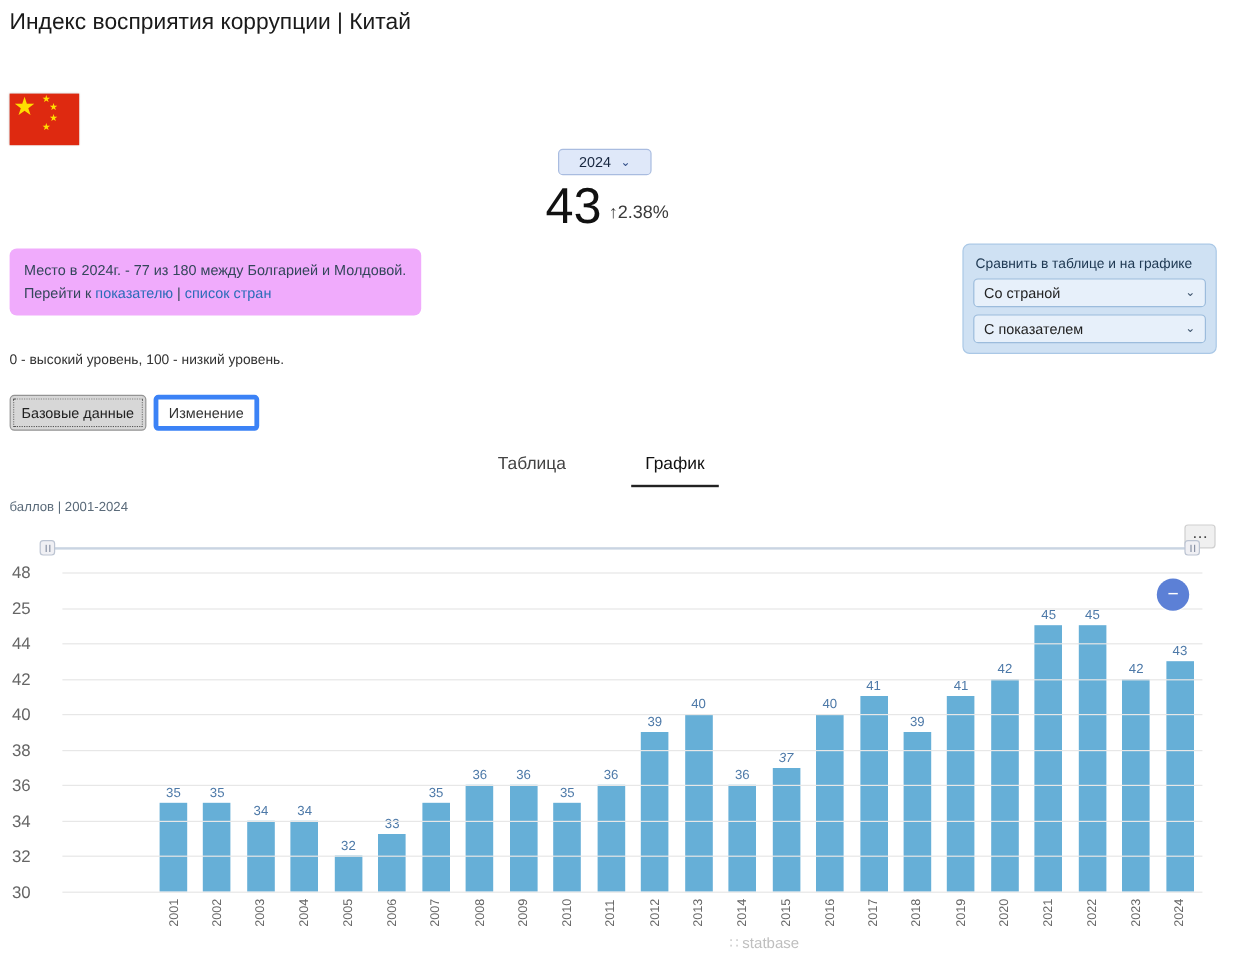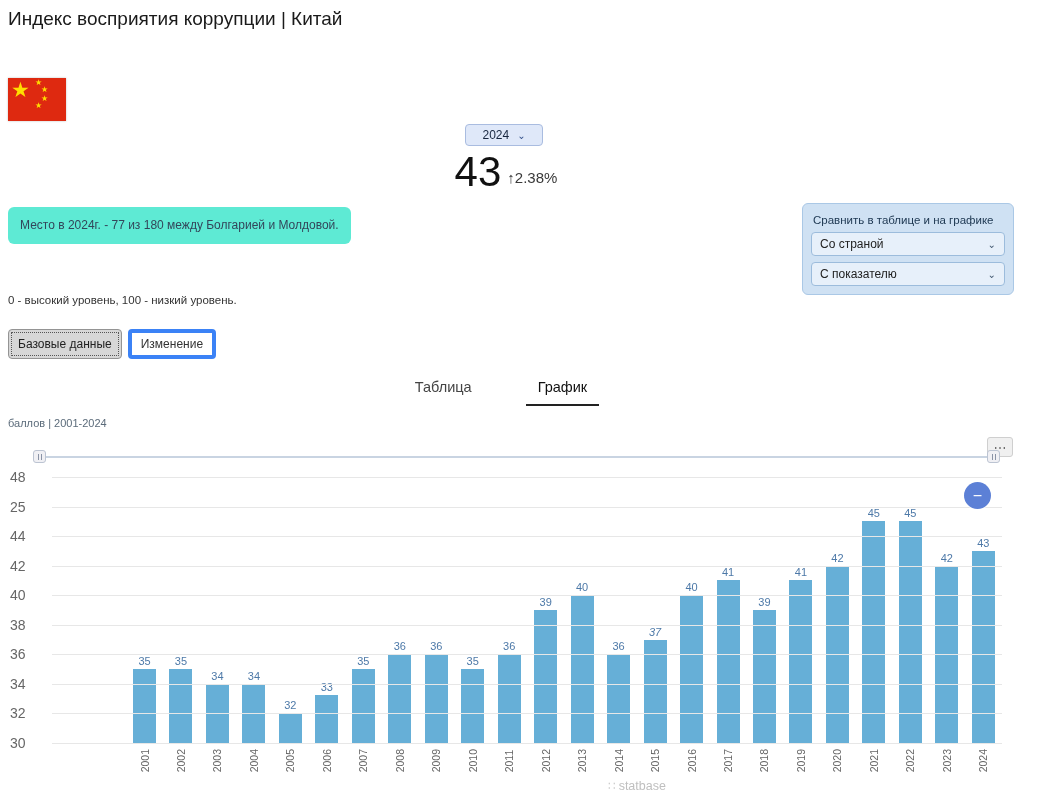--- a/index.html
+++ b/index.html
@@ -16,21 +16,21 @@
   .flag .s3{left:33px;top:17px;font-size:8px}
   .flag .s4{left:27px;top:24px;font-size:8px}
 
   .year-select{position:absolute;left:465px;top:124px;width:78px;height:22px;background:#dfe8f9;border:1px solid #a9bce0;border-radius:4px;display:flex;align-items:center;justify-content:center;gap:8px;font-size:12px;color:#17263f;cursor:pointer}
   .year-select .chev{font-size:10px;color:#33508a}
 
   .big-value-row{position:absolute;left:0;top:148px;width:1012px;display:flex;justify-content:center;align-items:center;gap:6px}
   .big-value{font-size:42px;color:#111}
   .big-change{font-size:15px;color:#3a3a3a;margin-top:10px}
 
-  .info-box{position:absolute;left:8px;top:207px;background:#5eead4;border-radius:6px;padding:9px 12px;font-size:12px;line-height:1.6;color:#33465a}
+  .info-box{position:absolute;left:8px;top:207px;background:#f0abfc;border-radius:6px;padding:9px 12px;font-size:12px;line-height:1.6;color:#33465a}
   .info-box .line{white-space:nowrap}
   .info-box a{color:#2b6cb8;text-decoration:none;cursor:pointer}
 
   .scale-note{position:absolute;left:8px;top:294px;font-size:11.5px;color:#333}
 
   .mode-buttons{position:absolute;left:8px;top:329px;display:flex;gap:6px}
   .mode-btn{font-size:12px;padding:4px 9px;border-radius:4px;cursor:pointer;color:#222}
   .mode-btn.active{background:#d7d7d7;border:1px solid #949494;outline:1px dotted #555;outline-offset:-4px}
   .mode-btn.inactive{background:#fff;border:4px solid #3b82f6;color:#333}
 
@@ -91,37 +91,40 @@
   <span class="chev">⌄</span>
 </div>
 
 <div class="big-value-row">
   <span class="big-value">43</span>
   <span class="big-change">↑2.38%</span>
 </div>
 
 <div class="info-box">
   <div class="line">Место в 2024г. - 77 из 180 между Болгарией и Молдовой.</div>
+  <div class="line">
+    <span>Перейти к </span><a>показателю</a><span> | </span><a>список стран</a>
+  </div>
 </div>
 
 <div class="scale-note">0 - высокий уровень, 100 - низкий уровень.</div>
 
 <div class="mode-buttons">
   <button class="mode-btn active">Базовые данные</button>
   <button class="mode-btn inactive">Изменение</button>
 </div>
 
 <div class="compare-panel">
   <div class="compare-title">Сравнить в таблице и на графике</div>
   <div class="compare-select">
     <span>Со страной</span>
     <span class="chev">⌄</span>
   </div>
   <div class="compare-select">
-    <span>С показателю</span>
+    <span>С показателем</span>
     <span class="chev">⌄</span>
   </div>
 </div>
 
 <div class="tabs">
   <div class="tab">Таблица</div>
   <div class="tab active">График</div>
 </div>
 
 <div class="units-label">баллов | 2001-2024</div>

